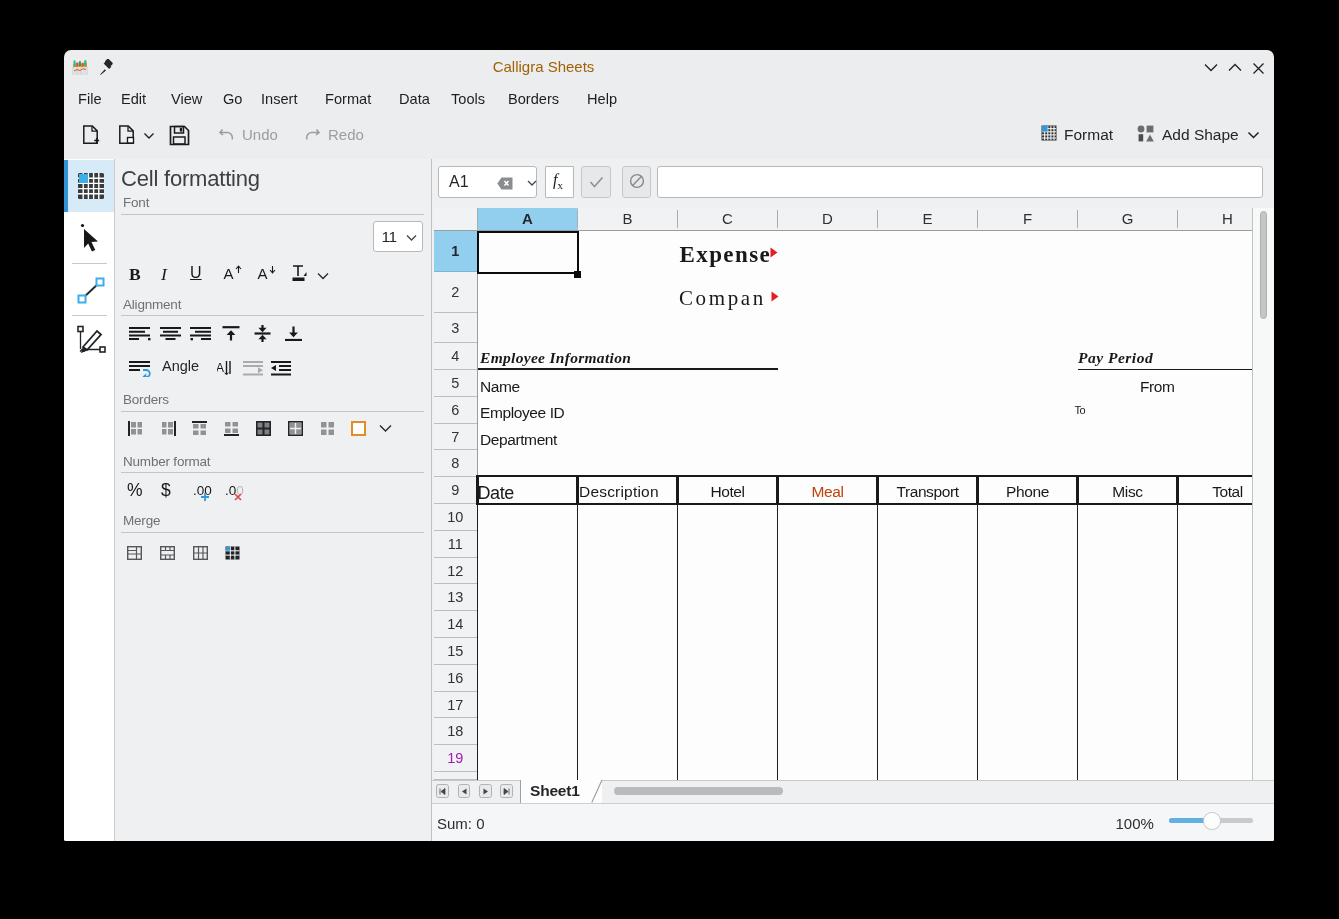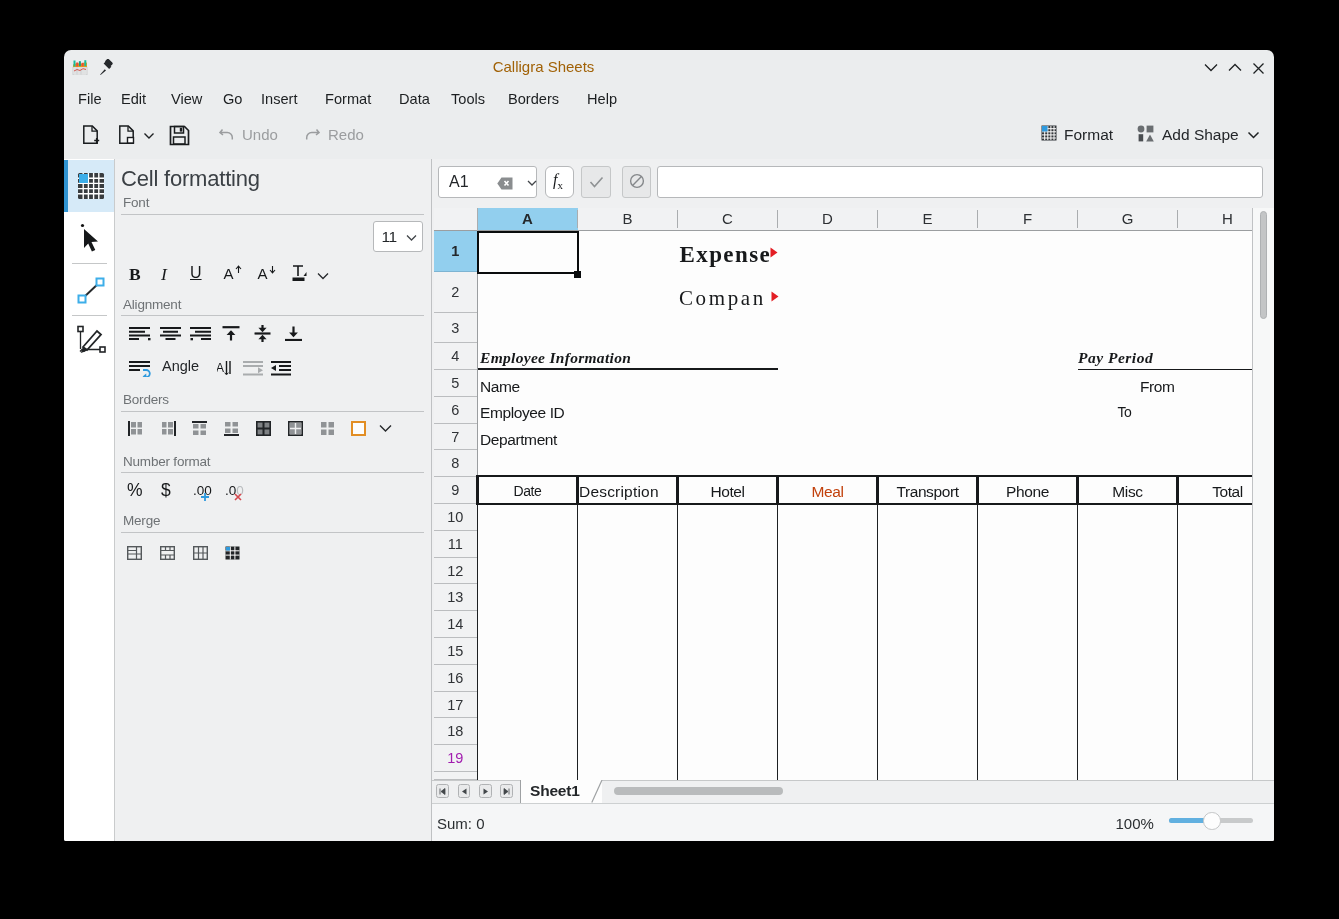--- a/index.html
+++ b/index.html
@@ -345,21 +345,21 @@
   <div class="a" style="left:6.5px;top:7px;width:99px;height:32px;background:#fff;border:1px solid #b6b8ba;border-radius:3px;box-sizing:border-box">
     <div class="a" style="left:10px;top:6px;font-size:16px;color:#232629">A1</div>
     <svg class="a" style="left:57.5px;top:10px" width="16" height="13" viewBox="0 0 16 13">
       <path d="M4.5 0.5h11v12h-11L0.3 6.5z" fill="#8a8d8f"></path>
       <path d="M7.5 4l4 4.5M11.5 4l-4 4.5" stroke="#fff" stroke-width="1.6"></path>
     </svg>
     <svg class="a" style="left:88px;top:13px" width="10" height="7" viewBox="0 0 10 7">
           <path d="M1 1l4 4 4-4" stroke="#42464a" stroke-width="1.3" fill="none"></path>
         </svg>
   </div>
-  <div class="a" style="left:113.5px;top:7px;width:29px;height:32px;background:#fff;border:1px solid #b6b8ba;border-radius:6px;box-sizing:border-box">
+  <div class="a" style="left:113.5px;top:7px;width:29px;height:32px;background:#fff;border:1px solid #b6b8ba;border-radius:1px;box-sizing:border-box">
     <div class="a" style="left:7px;top:4px;font-size:16px;font-family:'Liberation Serif',serif;font-style:italic;color:#17191b">f<span style="font-size:11px;font-style:normal;vertical-align:-4px">x</span></div>
   </div>
   <div class="a" style="left:149.5px;top:7px;width:30px;height:32px;background:#e7e8e9;border:1px solid #c5c7c8;border-radius:3px;box-sizing:border-box">
     <svg class="a" style="left:7px;top:9px" width="15" height="12" viewBox="0 0 15 12">
           <path d="M1.5 6l4 4.5L13.5 1.5" stroke="#8f9294" stroke-width="1.6" fill="none"></path>
         </svg>
   </div>
   <div class="a" style="left:190.5px;top:7px;width:29px;height:32px;background:#e7e8e9;border:1px solid #c5c7c8;border-radius:3px;box-sizing:border-box">
     <svg class="a" style="left:5.5px;top:5.5px" width="16" height="16" viewBox="0 0 16 16">
           <circle cx="8" cy="8" r="6.4" fill="none" stroke="#85888b" stroke-width="1.4"></circle>
@@ -420,25 +420,25 @@
   <svg class="a" style="left:339px;top:132px" width="8" height="11" viewBox="0 0 8 11">
         <path d="M0.5 0.5L7.5 5.5 0.5 10.5z" fill="#e31e24"></path>
       </svg>
   <div class="a" style="left:48.5px;top:189.5px;font-size:15.5px;font-weight:bold;font-style:italic;font-family:'Liberation Serif',serif;color:#17191b;letter-spacing:0.3px">Employee Information</div>
   <div class="a" style="left:646.5px;top:189.5px;font-size:15.5px;font-weight:bold;font-style:italic;font-family:'Liberation Serif',serif;color:#17191b;letter-spacing:0.5px">Pay Period</div>
   <div class="a" style="left:46px;top:209px;width:300px;height:1.8px;background:#17191b"></div>
   <div class="a" style="left:646px;top:209.5px;width:174.5px;height:1.8px;background:#17191b"></div>
   <div class="a" style="left:48.5px;top:218.5px;font-size:15.5px;letter-spacing:-0.4px;color:#17191b">Name</div>
   <div class="a" style="left:643px;top:218.5px;width:100px;text-align:right;font-size:15.5px;letter-spacing:-0.4px;color:#17191b">From</div>
   <div class="a" style="left:48.5px;top:245.3px;font-size:15.5px;letter-spacing:-0.4px;color:#17191b">Employee ID</div>
-  <div class="a" style="left:643px;top:245.3px;width:100px;text-align:center;font-size:14px;letter-spacing:-0.4px;color:#17191b">To</div>
+  <div class="a" style="left:643px;top:245.3px;width:100px;text-align:left;font-size:11px;letter-spacing:-0.4px;color:#17191b">To</div>
   <div class="a" style="left:48.5px;top:272px;font-size:15.5px;letter-spacing:-0.4px;color:#17191b">Department</div>
 
   <div class="a" style="left:44.7px;top:316px;width:775.8px;height:29.5px;border-top:2.2px solid #17191b;border-bottom:2.6px solid #17191b;box-sizing:border-box"></div>
-  <div class="a" style="left:46px;top:324px;width:100px;text-align:center;font-size:14px;letter-spacing:-0.4px;color:#17191b">Date</div>
+  <div class="a" style="left:46px;top:324px;width:100px;font-size:18px;letter-spacing:-0.4px;color:#17191b">Date</div>
   <div class="a" style="left:147.5px;top:324px;font-size:15.5px;letter-spacing:0.2px;color:#17191b">Description</div>
   <div class="a" style="left:246px;top:324px;width:100px;text-align:center;font-size:15.5px;letter-spacing:-0.4px;color:#17191b">Hotel</div>
   <div class="a" style="left:346px;top:324px;width:100px;text-align:center;font-size:15.5px;letter-spacing:-0.4px;color:#c2410c">Meal</div>
   <div class="a" style="left:446px;top:324px;width:100px;text-align:center;font-size:15.5px;letter-spacing:-0.4px;color:#17191b">Transport</div>
   <div class="a" style="left:546px;top:324px;width:100px;text-align:center;font-size:15.5px;letter-spacing:-0.4px;color:#17191b">Phone</div>
   <div class="a" style="left:646px;top:324px;width:100px;text-align:center;font-size:15.5px;letter-spacing:-0.4px;color:#17191b">Misc</div>
   <div class="a" style="left:746px;top:324px;width:100px;text-align:center;font-size:15.5px;letter-spacing:-0.4px;color:#17191b">Total</div>
 
   <div class="a" style="left:44.7px;top:316px;width:2.4px;height:29.5px;background:#17191b"></div>
   <div class="a" style="left:144.8px;top:316px;width:2.4px;height:29.5px;background:#17191b"></div>

